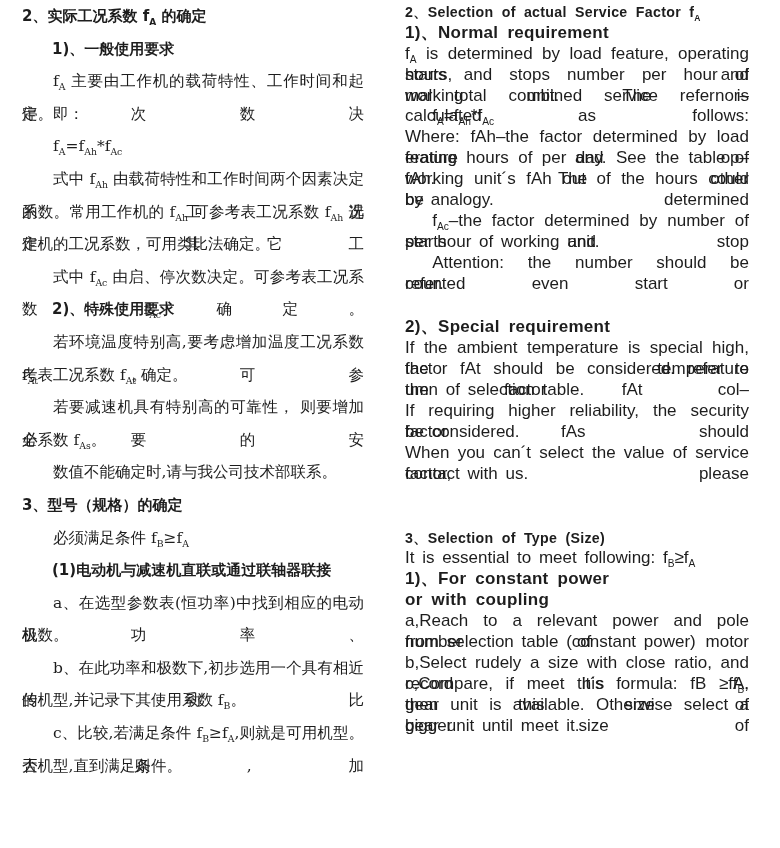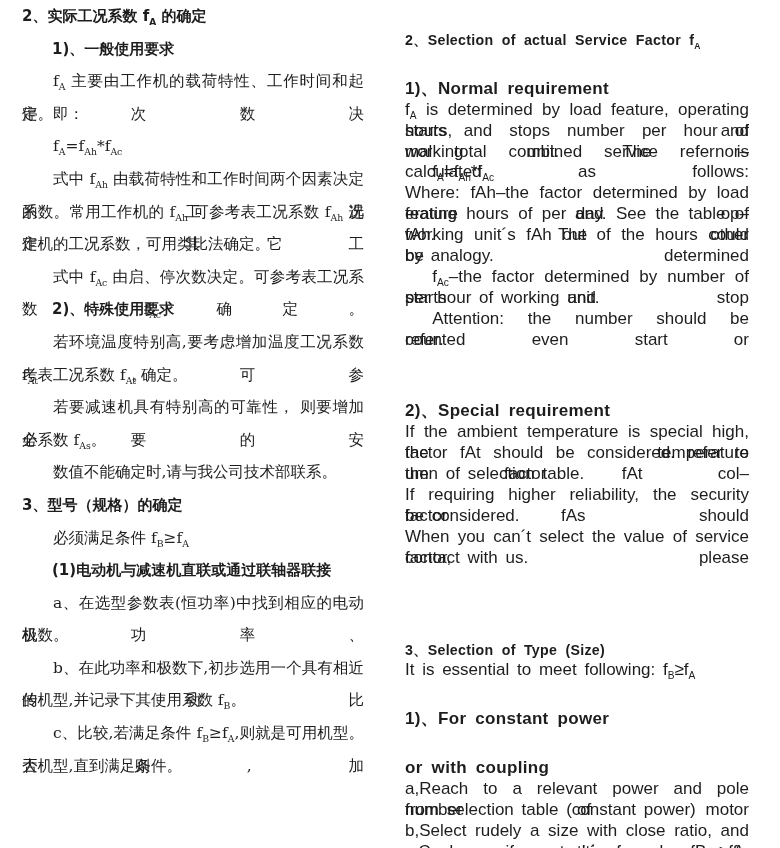--- a/index.html
+++ b/index.html
@@ -20,21 +20,21 @@
     font-weight:700;font-size:15px;white-space:nowrap;
   }
   .col-left .ind{text-indent:2em;}
   .col-left .j{white-space:normal;text-align:justify;text-align-last:justify;}
 
   
   .col-right .line{
     font-size:17px;line-height:20.9px;height:20.9px;
     word-spacing:3px;text-align:left;
   }
-  .col-right .h1,.col-right .h2{font-weight:700;letter-spacing:.3px;word-spacing:4px;margin-top:28px;}
+  .col-right .h1,.col-right .h2{font-weight:700;letter-spacing:.3px;word-spacing:4px;}
   .col-right .h1{font-size:14.2px;}
   .col-right .ind{text-indent:1.6em;}
   .col-right .j{text-align:justify;text-align-last:justify;}
 
   .col .gap-sm{height:23px;}
   .col .gap-lg{height:43px;}
 
   sub{font-size:.6em;line-height:0;}
 </style>
 </head>

